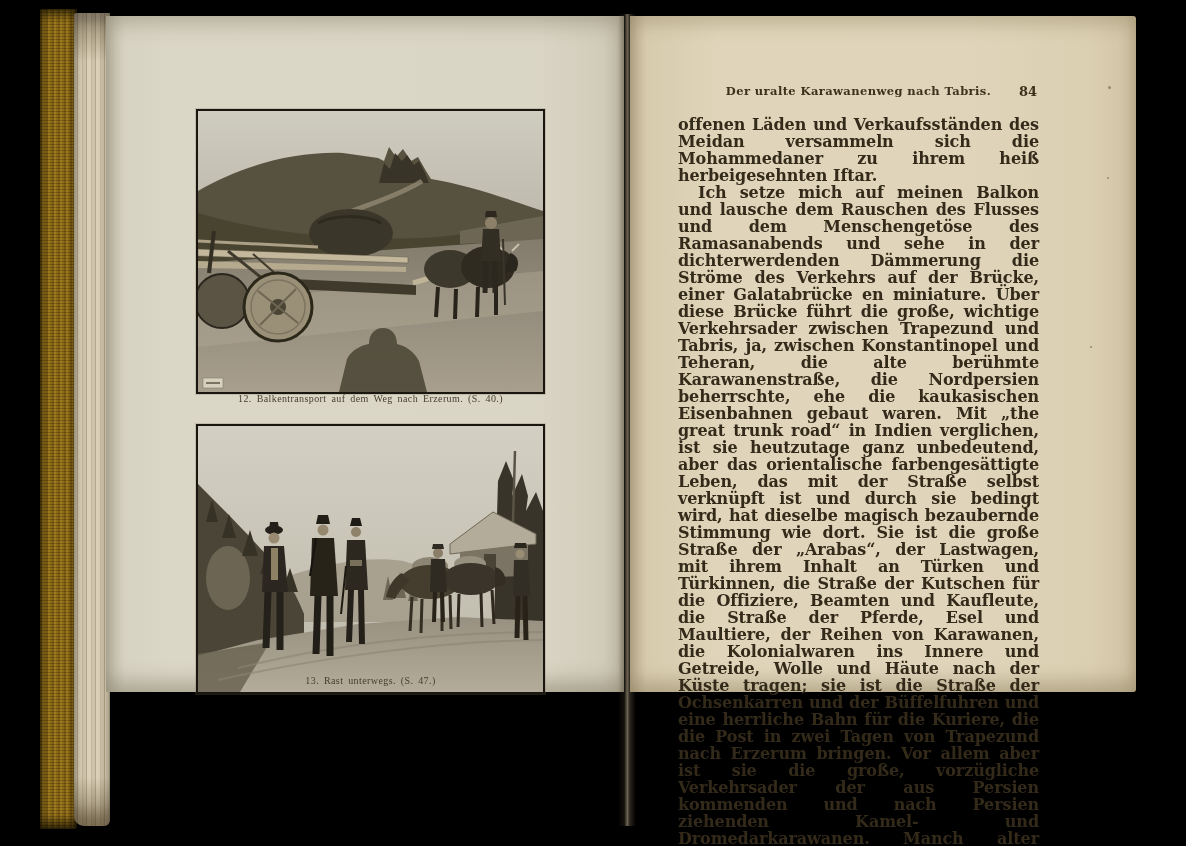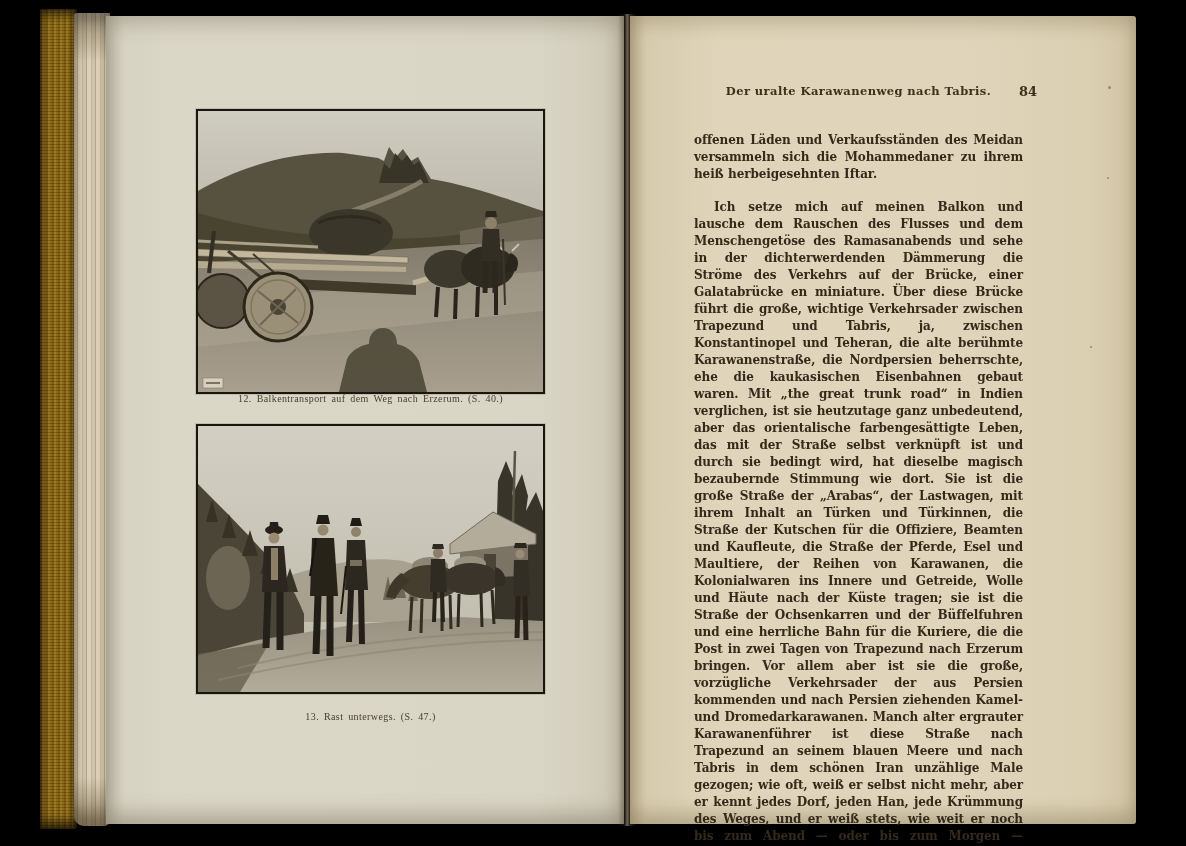--- a/index.html
+++ b/index.html
@@ -14,21 +14,21 @@
       repeating-linear-gradient(90deg, #7c5d13 0 2px, #a07c20 2px 4px, #8d6c18 4px 6px);
     border-radius:2px 0 0 2px;
     box-shadow:inset 0 6px 8px rgba(0,0,0,.55), inset 0 -8px 10px rgba(0,0,0,.6), inset -3px 0 4px rgba(0,0,0,.35);}
   .page-stack{position:absolute;left:74px;top:13px;width:36px;height:813px;
     background:
       linear-gradient(0deg, rgba(70,55,30,.35) 0 2%, rgba(0,0,0,0) 6% 94%, rgba(70,55,30,.3) 98%),
       repeating-linear-gradient(90deg, #cfc4ab 0 3px, #b2a68c 3px 4px, #dcd1b8 4px 8px, #c3b89e 8px 9px);
     border-radius:3px 0 6px 10px;
     box-shadow:inset 0 10px 10px rgba(0,0,0,.25), inset 0 -12px 12px rgba(60,45,20,.4);}
 
-  .page{position:absolute;top:16px;height:808px;}
+  .page{position:absolute;top:16px;height:676px;}
   .page-left{left:106px;width:518px;
     background:linear-gradient(90deg,#c6c2b1 0,#d7d3c3 18px,#dbd7c7 60px,#dad6c6 430px,#d2cdbb 492px,#c9c3af 100%);
     box-shadow:inset 0 10px 18px rgba(90,80,55,.25), inset 0 -12px 18px rgba(90,80,55,.3);}
   .page-right{left:630px;width:506px;
     background:linear-gradient(90deg,#c2b396 0,#d7cbae 16px,#e0d5ba 90px,#e0d5bb 330px,#dbcfb2 460px,#d0c3a4 100%);
     border-radius:0 3px 3px 0;
     box-shadow:inset 0 10px 16px rgba(100,85,50,.22), inset 0 -12px 16px rgba(100,85,50,.28);}
   .gutter{position:absolute;left:618px;top:14px;width:18px;height:812px;
     background:linear-gradient(90deg, rgba(60,50,35,0) 0, rgba(60,50,35,.35) 35%, #6e6452 52%, rgba(90,80,62,.45) 66%, rgba(60,50,35,0) 100%);}
 
@@ -37,29 +37,29 @@
   
   .fig{position:absolute;left:90px;width:345px;border:2px solid #191610;
        background:#b9b5a8;box-shadow:0 0 0 1px rgba(120,110,85,.25);}
   .fig svg{display:block;}
   .fig1{top:93px;height:281px;}
   .fig2{top:408px;height:266px;}
   .caption{position:absolute;left:80px;width:369px;text-align:center;
     font-family:Liberation Serif, serif;font-size:10px;color:#463d2e;
     letter-spacing:.4px;word-spacing:2px;}
   .cap1{top:377px;}
-  .cap2{top:695px;}
+  .cap2{top:659px;}
 
   
   .runhead{position:absolute;left:48px;top:68px;width:361px;height:16px;}
   .rh-title{display:block;text-align:center;font-size:11.5px;font-weight:700;
     color:#3c311d;letter-spacing:.4px;}
   .rh-num{position:absolute;right:2px;top:0;font-size:13px;font-weight:700;color:#3c311d;}
   .body-text{position:absolute;left:48px;top:100px;width:361px;}
-  .body-text p{margin:16px;font-size:12px;line-height:17px;font-weight:700;
+  .body-text p{margin:0;font-size:16px;line-height:17px;font-weight:700;
     color:#342a1a;text-align:justify;letter-spacing:-.1px;word-spacing:.4px;}
   .body-text p.indent{text-indent:20px;}
 </style>
 </head>
 <body>
 
 <div class="scan">
 
   <div class="cover-strip"></div>
   <div class="page-stack"></div>

